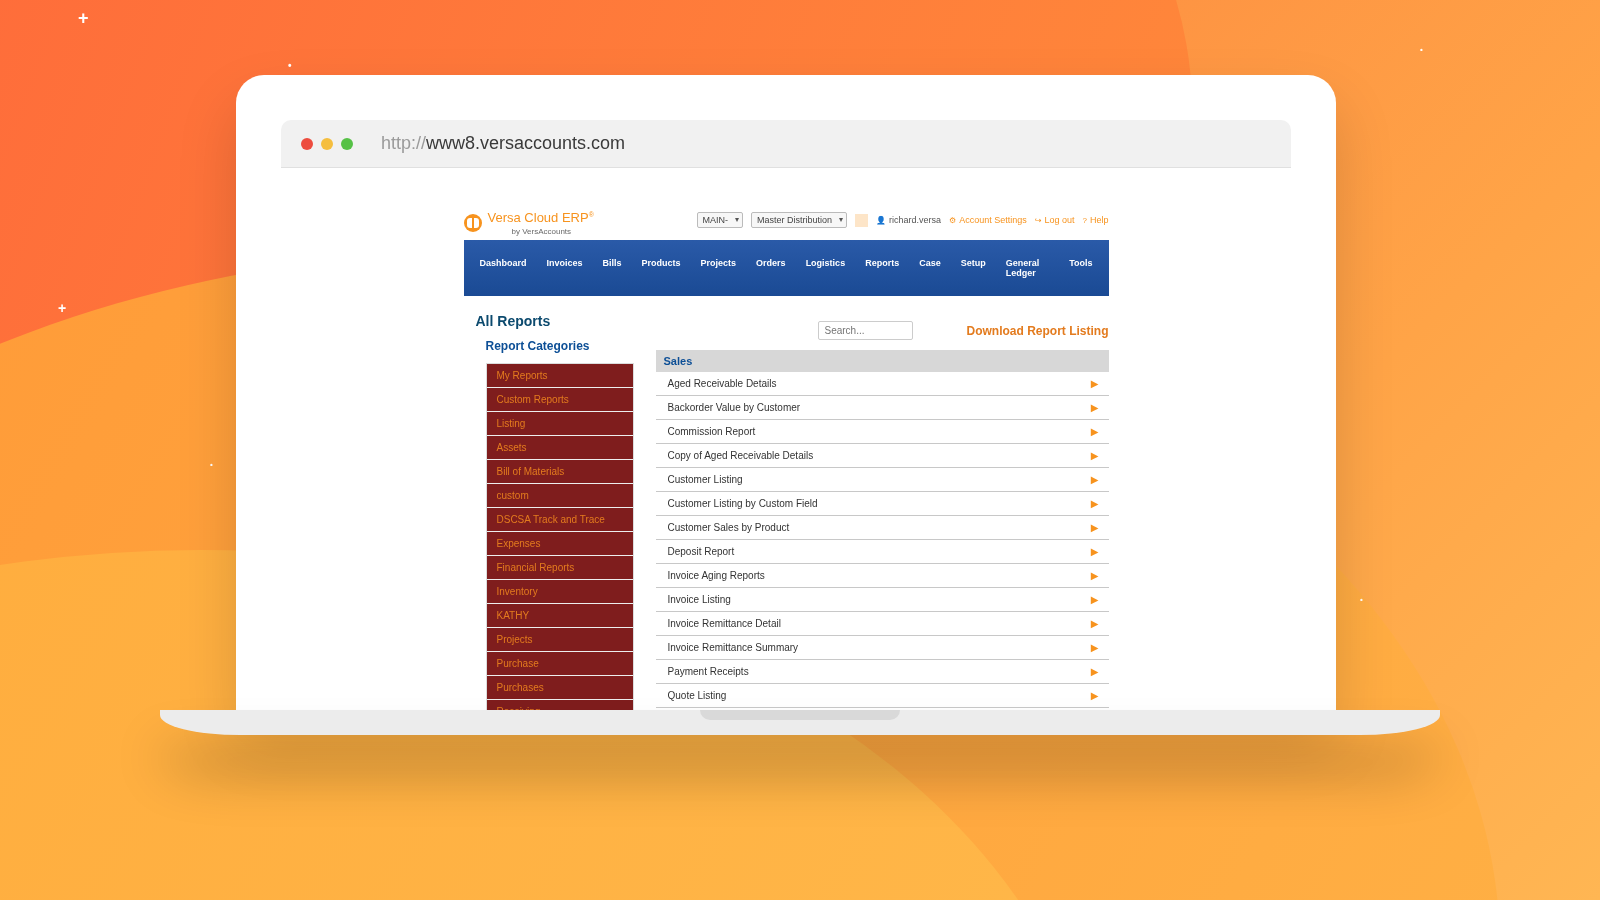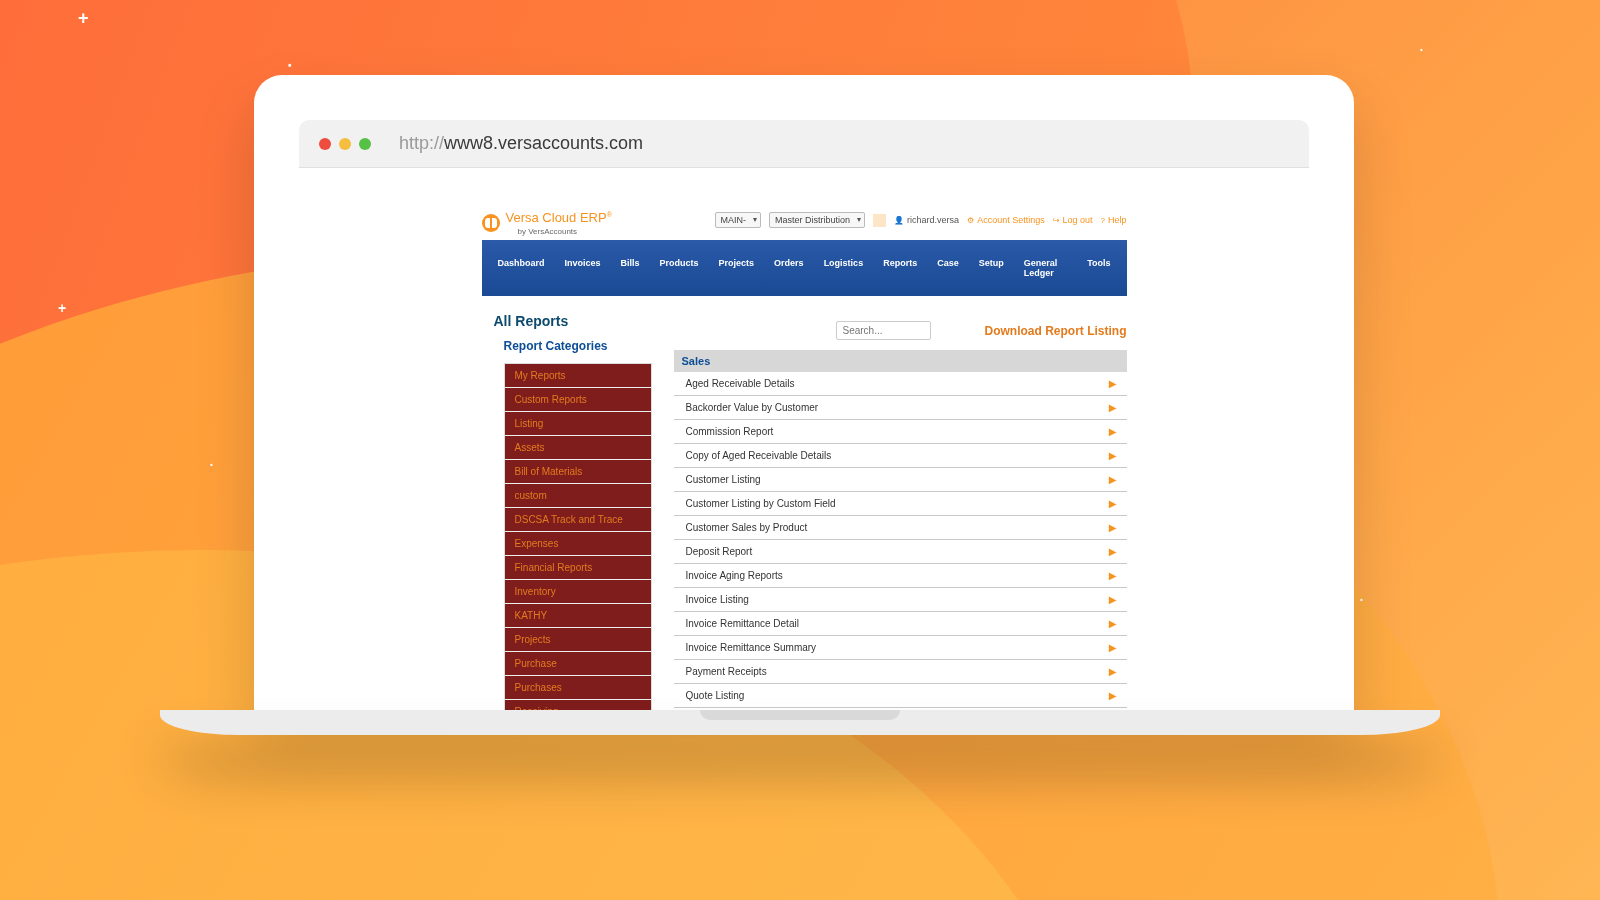--- a/index.html
+++ b/index.html
@@ -21,21 +21,21 @@
   .d2 { left: 288px; top: 60px; font-size: 10px; }
   .d3 { left: 58px; top: 300px; font-size: 14px; }
   .d4 { left: 210px; top: 460px; font-size: 8px; }
   .d5 { left: 1310px; top: 510px; font-size: 26px; }
   .d6 { left: 1360px; top: 595px; font-size: 8px; }
   .d7 { left: 1420px; top: 45px; font-size: 8px; }
 
   
   .laptop {
     position: absolute; z-index: 2;
-    left: 254px; top: 75px; width: 1100px; height: 640px;
+    left: 236px; top: 75px; width: 1100px; height: 640px;
     background: #fff; border-radius: 28px 28px 0 0;
     box-shadow: 0 30px 60px rgba(0,0,0,0.15);
     overflow: hidden;
   }
   .laptop-base {
     position: absolute; z-index: 2;
     left: 160px; top: 710px; width: 1280px; height: 25px;
     background: #ececec; border-radius: 0 0 80px 80px / 0 0 20px 20px;
     box-shadow: 0 40px 50px rgba(0,0,0,0.25);
   }
@@ -69,21 +69,21 @@
   
   .app-header {
     display: flex; align-items: center; justify-content: flex-end;
     padding: 8px 0 12px 0; gap: 8px; margin-top: 36px;
   }
   .logo-block { position: absolute; left: 0; top: 6px; display: flex; align-items: center; gap: 6px; }
   .logo-circle { width: 18px; height: 18px; border-radius: 50%; background: #f7931e; position: relative; }
   .logo-circle::before { content:""; position:absolute; left:3px; top:4px; width:5px; height:10px; background:#fff; border-radius:3px 0 0 3px; }
   .logo-circle::after { content:""; position:absolute; right:3px; top:4px; width:5px; height:10px; background:#fff; border-radius:0 3px 3px 0; }
   .logo-text { color: #f7931e; font-size: 13px; }
-  .logo-sub { color: #6a6a6a; font-size: 8px; display:block; margin-top:2px; margin-left:12px; }
+  .logo-sub { color: #6a6a6a; font-size: 8px; display:block; margin-top:2px; margin-left:24px; }
 
   .dd { border: 1px solid #bbb; border-radius: 2px; background: #f7f7f7; font-size: 9px; padding: 2px 14px 2px 5px; position: relative; color:#444; }
   .dd::after { content: "▾"; position: absolute; right: 3px; top: 2px; font-size: 8px; color:#555; }
   .avatar-ph { width: 13px; height: 13px; background: #fde5c8; }
   .hl { color: #f7931e; font-size: 9px; display:inline-flex; align-items:center; gap:3px; }
   .user-lbl { color: #555; font-size: 9px; display:inline-flex; align-items:center; gap:3px; }
   .mini-icon { font-size: 8px; }
 
   
   .nav { background: #003c87; background: linear-gradient(#2a5aa8,#1a4a94); display: flex; padding: 12px 6px; }

